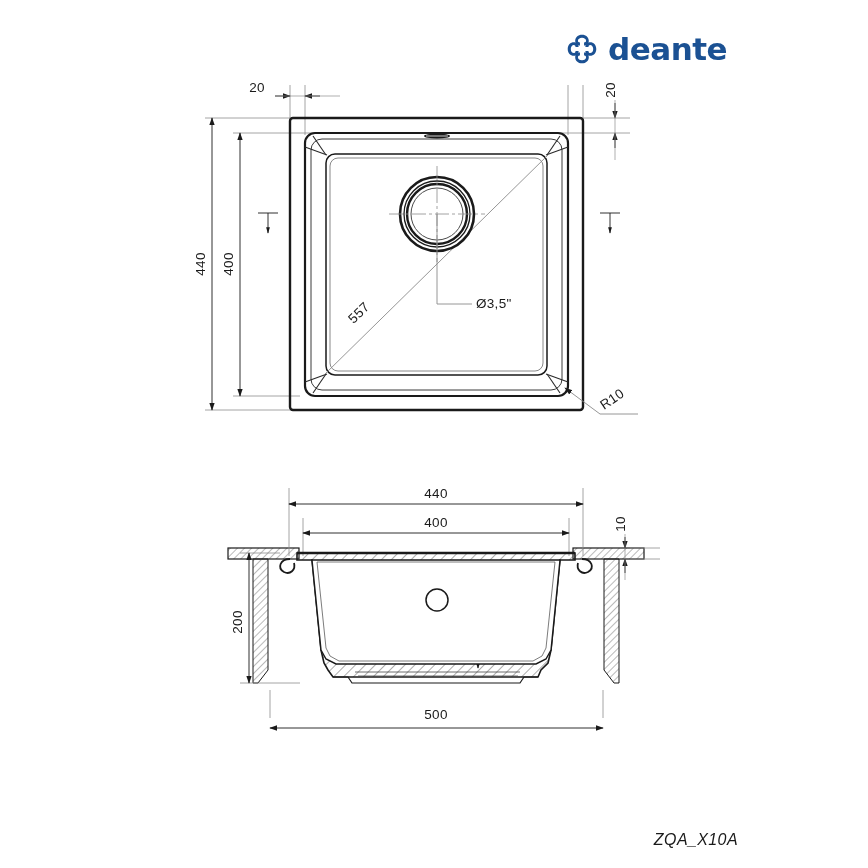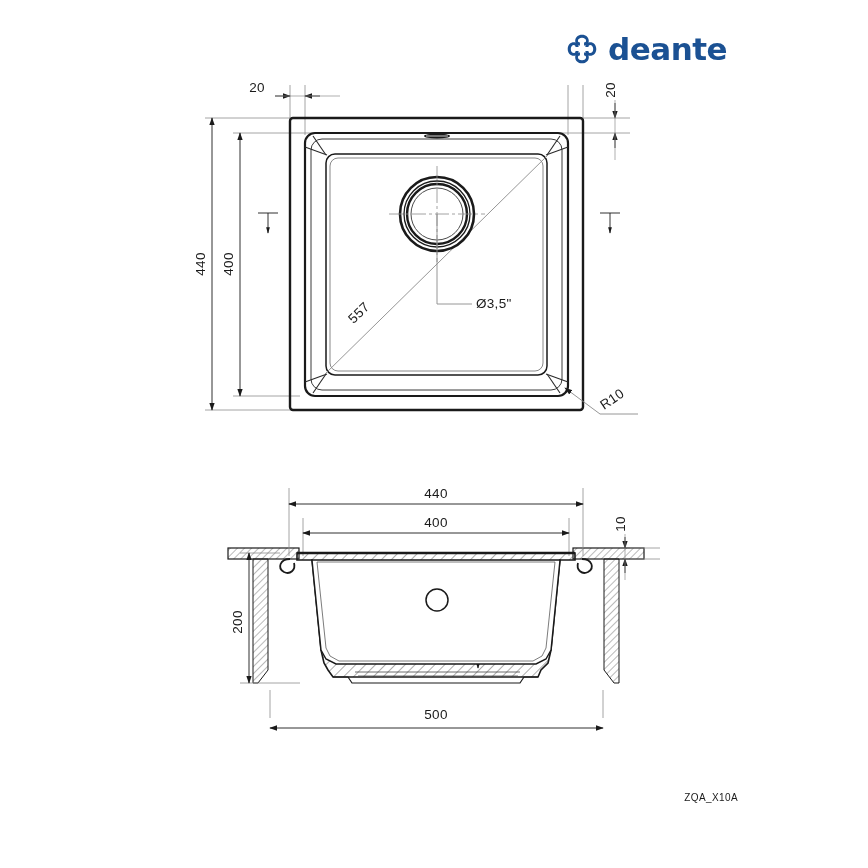--- a/index.html
+++ b/index.html
@@ -43,25 +43,26 @@
     font-family: "DejaVu Sans", sans-serif;
     font-size: 31px;
     font-weight: 600;
     letter-spacing: -0.5px;
     color: #1b5193;
     line-height: 1;
   }
   .part-code {
     position: absolute;
     right: 158px;
-    top: 792px;
+    top: 831px;
     font-family: "Liberation Sans", sans-serif;
-    font-size: 10px;
+    font-size: 16px;
     color: #1a1a1a;
     letter-spacing: 0.4px;
+    font-style: italic;
   }
   svg text {
     font-family: "Liberation Sans", sans-serif;
     fill: #1a1a1a;
   }
   .dimtext {
     font-size: 13.5px;
     letter-spacing: 0.3px;
   }
 </style>

